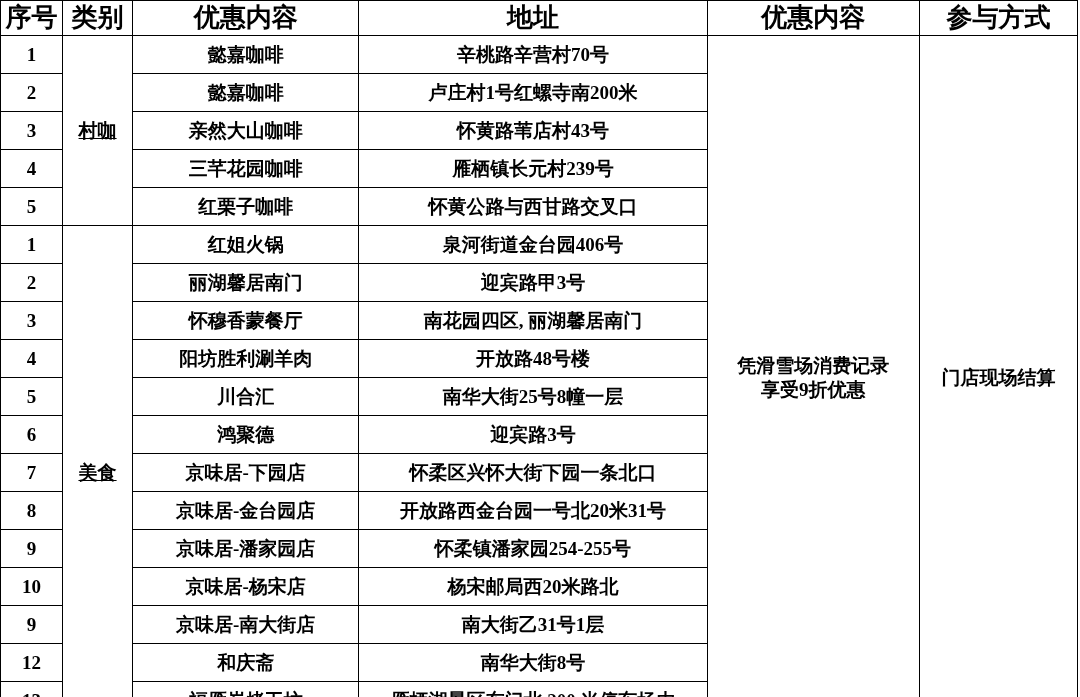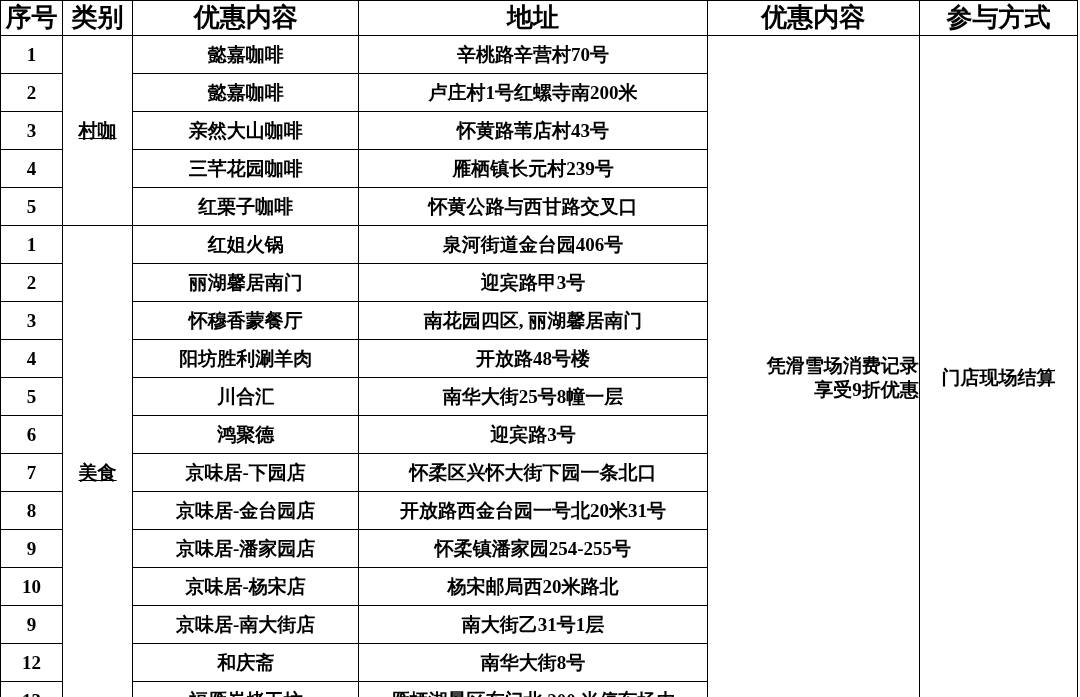--- a/index.html
+++ b/index.html
@@ -47,21 +47,21 @@
   col.c-join  { width: 158px; }
   .cell-idx { font-size: 19px; }
   .cell-cat { font-size: 20px; text-decoration: underline; }
   .cell-name { font-size: 20px; }
   .cell-addr { font-size: 20px; font-family: Liberation Serif, serif; }
   .promo-cell, .join-cell {
     font-size: 20px;
     white-space: normal;
     line-height: 1.5;
   }
-  .promo-line { display: block; text-align: right; }
+  .promo-line { display: block; }
 </style>
 </head>
 <body>
 
 <table class="merchant-table">
   <colgroup>
     <col class="c-idx">
     <col class="c-cat">
     <col class="c-name">
     <col class="c-addr">

